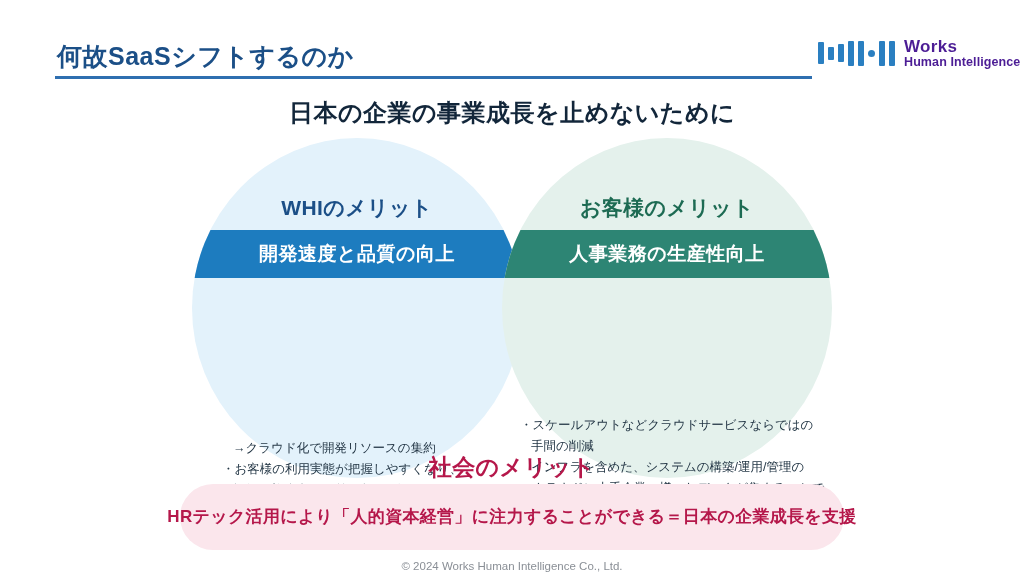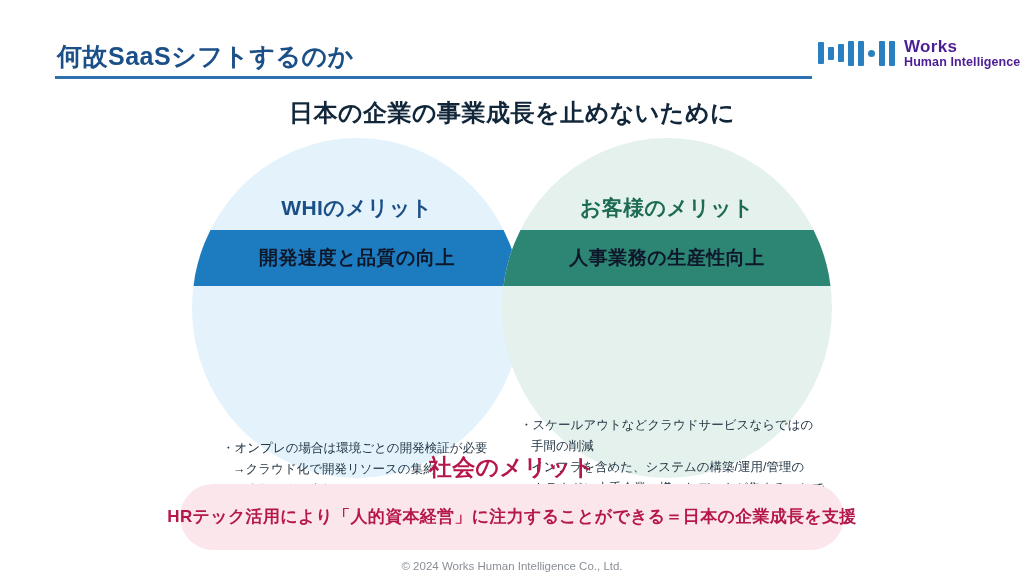--- a/index.html
+++ b/index.html
@@ -47,23 +47,23 @@
 
   
   .venn{position:absolute;left:0;top:138px;width:1024px;height:340px;}
   .circle{
     position:absolute;top:0;width:330px;height:340px;border-radius:50%;
     overflow:hidden;
   }
   .circle-left{left:192px;background:#e3f2fb;z-index:1;}
   .circle-right{left:502px;background:#e4f1ec;z-index:2;}
   .banner{
-    position:absolute;left:0;right:0;top:92px;height:56px;
+    position:absolute;left:0;right:0;top:92px;height:48px;
     display:flex;align-items:center;justify-content:center;
-    font-size:19px;font-weight:bold;color:#0f172a;letter-spacing:.5px;
+    font-size:19px;font-weight:bold;color:#ffffff;letter-spacing:.5px;
   }
   .banner-left{background:#1d7cbf;}
   .banner-right{background:#2d8574;}
   .circle-heading{
     position:absolute;left:0;right:0;top:56px;text-align:center;
     font-size:21px;font-weight:bold;letter-spacing:.4px;
   }
   .heading-left{color:#1b4f87;}
   .heading-right{color:#1d6b53;}
 
@@ -131,21 +131,20 @@
       <div class="circle-heading heading-left">WHIのメリット</div>
       <div class="banner banner-left">開発速度と品質の向上</div>
     </div>
 
     <div class="circle circle-right">
       <div class="circle-heading heading-right">お客様のメリット</div>
       <div class="banner banner-right">人事業務の生産性向上</div>
     </div>
 
     <div class="bullets bullets-left">
-      <p>・オンプレの場合は環境ごとの開発検証が必要</p>
       <p class="ind">→クラウド化で開発リソースの集約</p>
       <p>・お客様の利用実態が把握しやすくなり、</p>
       <p class="ind">機能改善速度と品質向上が可能に</p>
     </div>
 
     <div class="bullets bullets-right">
       <p>・スケールアウトなどクラウドサービスならではの</p>
       <p class="ind">手間の削減</p>
       <p class="ind">インフラを含めた、システムの構築/運用/管理の</p>
       <p>・クラウドに大手企業の様々なデータが集まることで</p>

